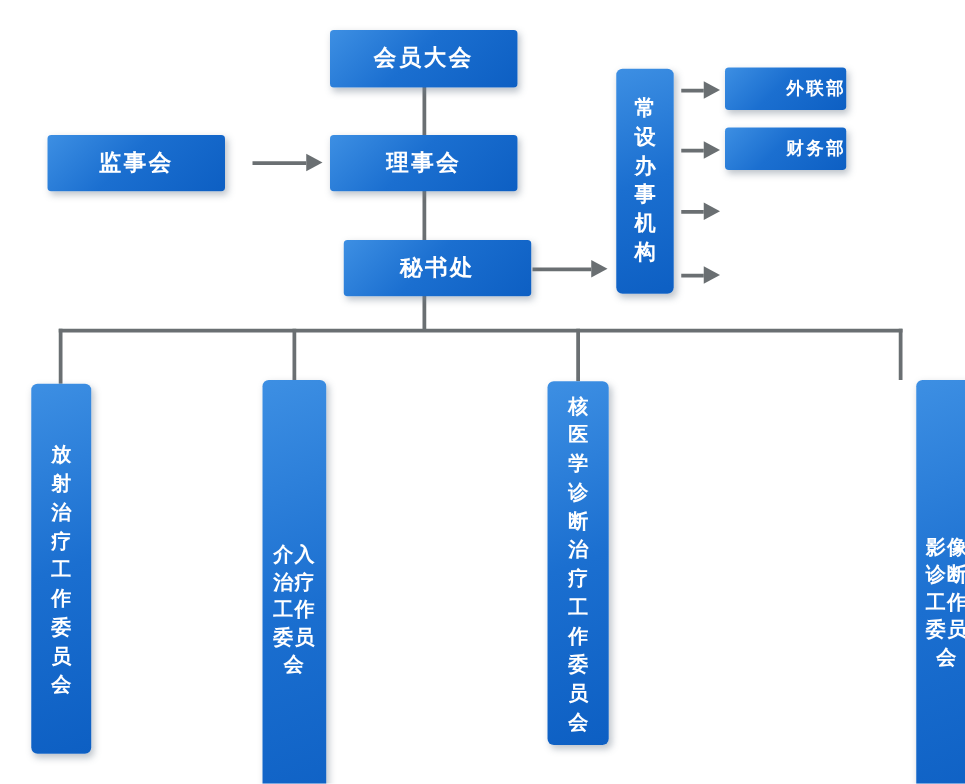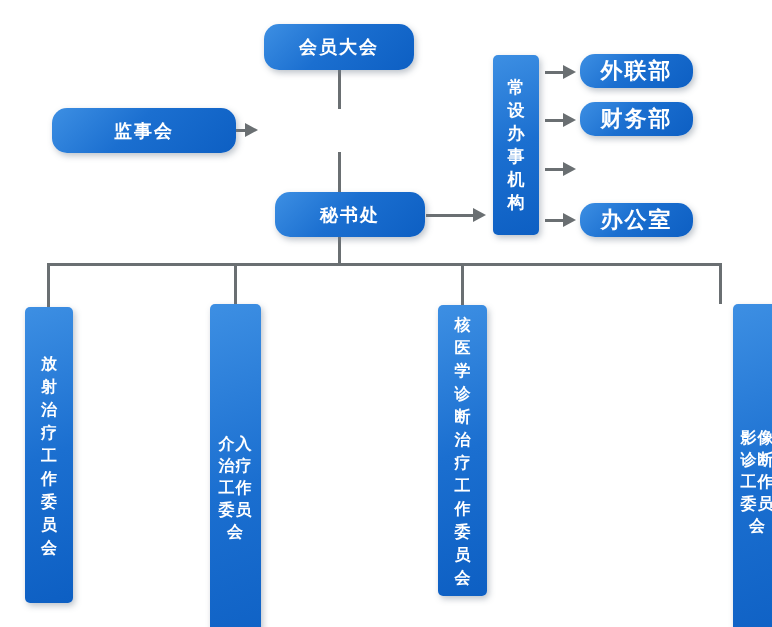--- a/index.html
+++ b/index.html
@@ -5,26 +5,26 @@
   html,body{margin:0;padding:0;background:#ffffff;}
   .canvas{
     position:relative;width:772px;height:627px;background:#ffffff;overflow:hidden;
     font-family:"DejaVu Sans","Liberation Sans",sans-serif;
   }
   
   .box{
     position:absolute;display:flex;align-items:center;justify-content:center;
     background:linear-gradient(135deg,#3d8fe3 0%,#1b6fd0 45%,#0d5fc3 100%);
     color:#ffffff;font-weight:bold;text-align:center;
-    border-radius:15px;
+    border-radius:3px;
     box-shadow:2px 3px 6px rgba(110,125,140,0.45);
   }
   .box .lbl{white-space:pre-line;}
   .main{width:150px;font-size:18px;letter-spacing:2px;line-height:1;}
-  .dept{width:113px;height:34px;font-size:22px;letter-spacing:2px;line-height:1;}
+  .dept{width:97px;height:34px;font-size:14px;letter-spacing:2px;line-height:1;justify-content:flex-end;}
   .tall{
     background:linear-gradient(160deg,#3d8fe3 0%,#1b6fd0 50%,#0d5fc3 100%);
     border-radius:5px;
   }
   .standing{font-size:17px;line-height:23px;letter-spacing:0;}
   .committee{font-size:16px;line-height:23px;}
   .committee.two-col{line-height:22px;letter-spacing:1px;}
   
   .conn{position:absolute;background:#6a6f72;}
   .conn.v{width:3px;}
@@ -75,45 +75,45 @@
     <span class="head"></span>
   </div>
   <div class="arrow" style="left:545px;top:213px;width:31px">
     <span class="shaft"></span>
     <span class="head"></span>
   </div>
 
   <div class="box main" style="left:264px;top:24px;height:46px">
     <span class="lbl">会员大会</span>
   </div>
+  <div class="box main" style="left:264px;top:108px;height:45px">
+    <span class="lbl">理事会</span>
+  </div>
   <div class="box main" style="left:275px;top:192px;height:45px">
     <span class="lbl">秘书处</span>
   </div>
 
-  <div class="box main" style="left:52px;top:108px;width:184px;height:45px">
+  <div class="box main" style="left:38px;top:108px;width:142px;height:45px">
     <span class="lbl">监事会</span>
   </div>
 
   <div class="box tall standing" style="left:493px;top:55px;width:46px;height:180px">
     <span class="lbl">常
 设
 办
 事
 机
 构</span>
   </div>
 
   <div class="box dept" style="left:580px;top:54px">
     <span class="lbl">外联部</span>
   </div>
   <div class="box dept" style="left:580px;top:102px">
     <span class="lbl">财务部</span>
-  </div>
-  <div class="box dept" style="left:580px;top:203px">
-    <span class="lbl">办公室</span>
   </div>
 
   <div class="box tall committee" style="left:25px;top:307px;width:48px;height:296px">
     <span class="lbl">放
 射
 治
 疗
 工
 作
 委

